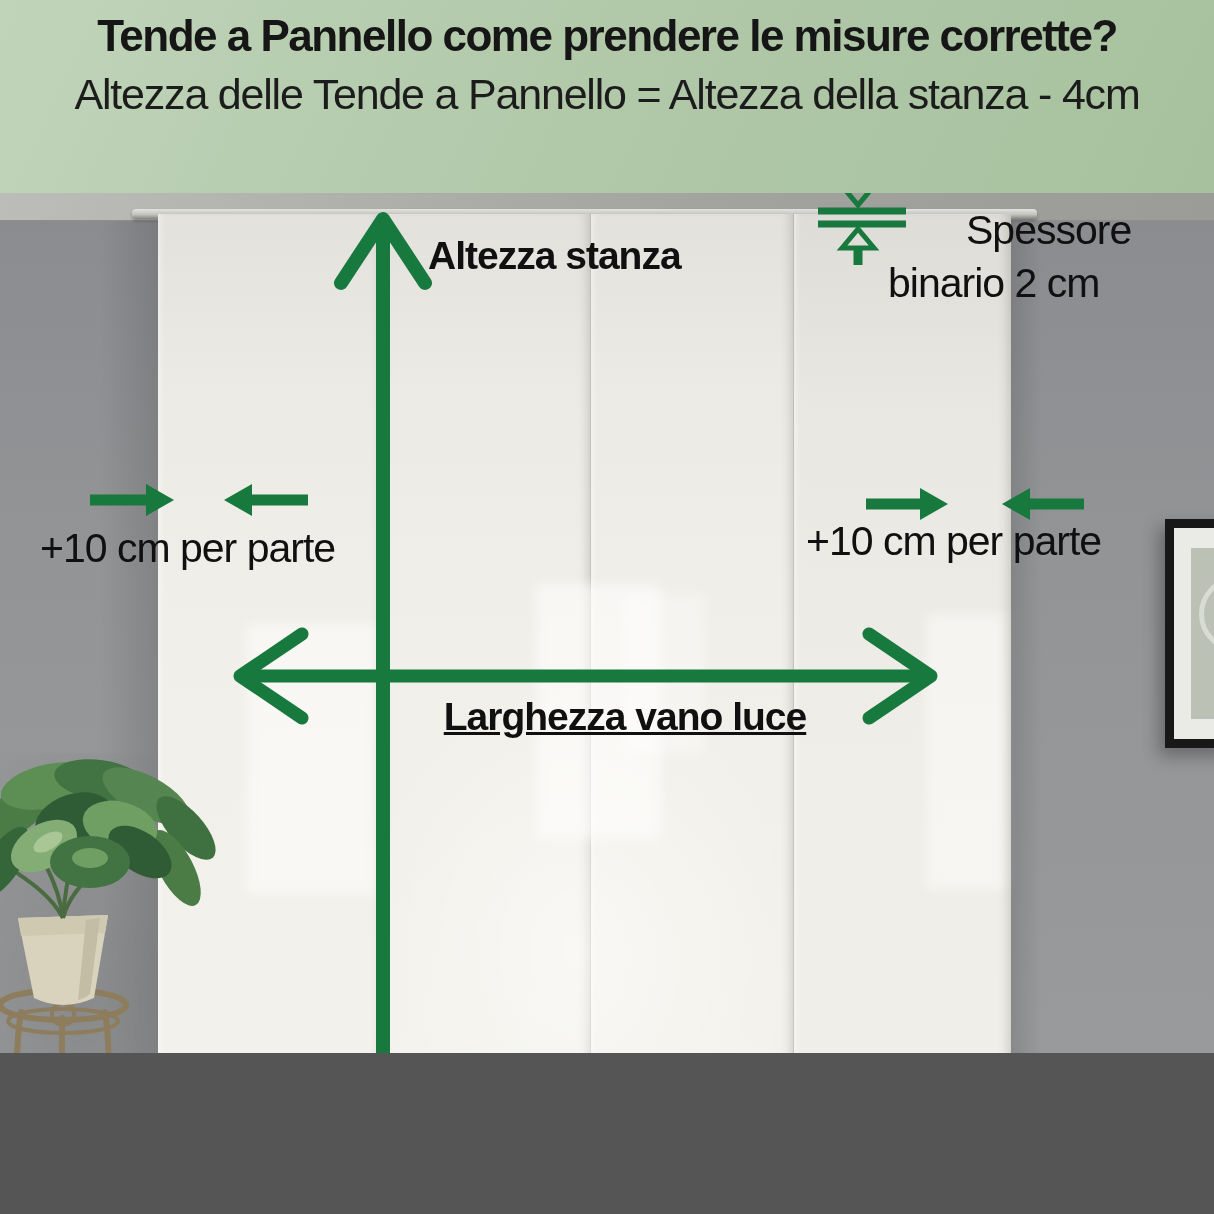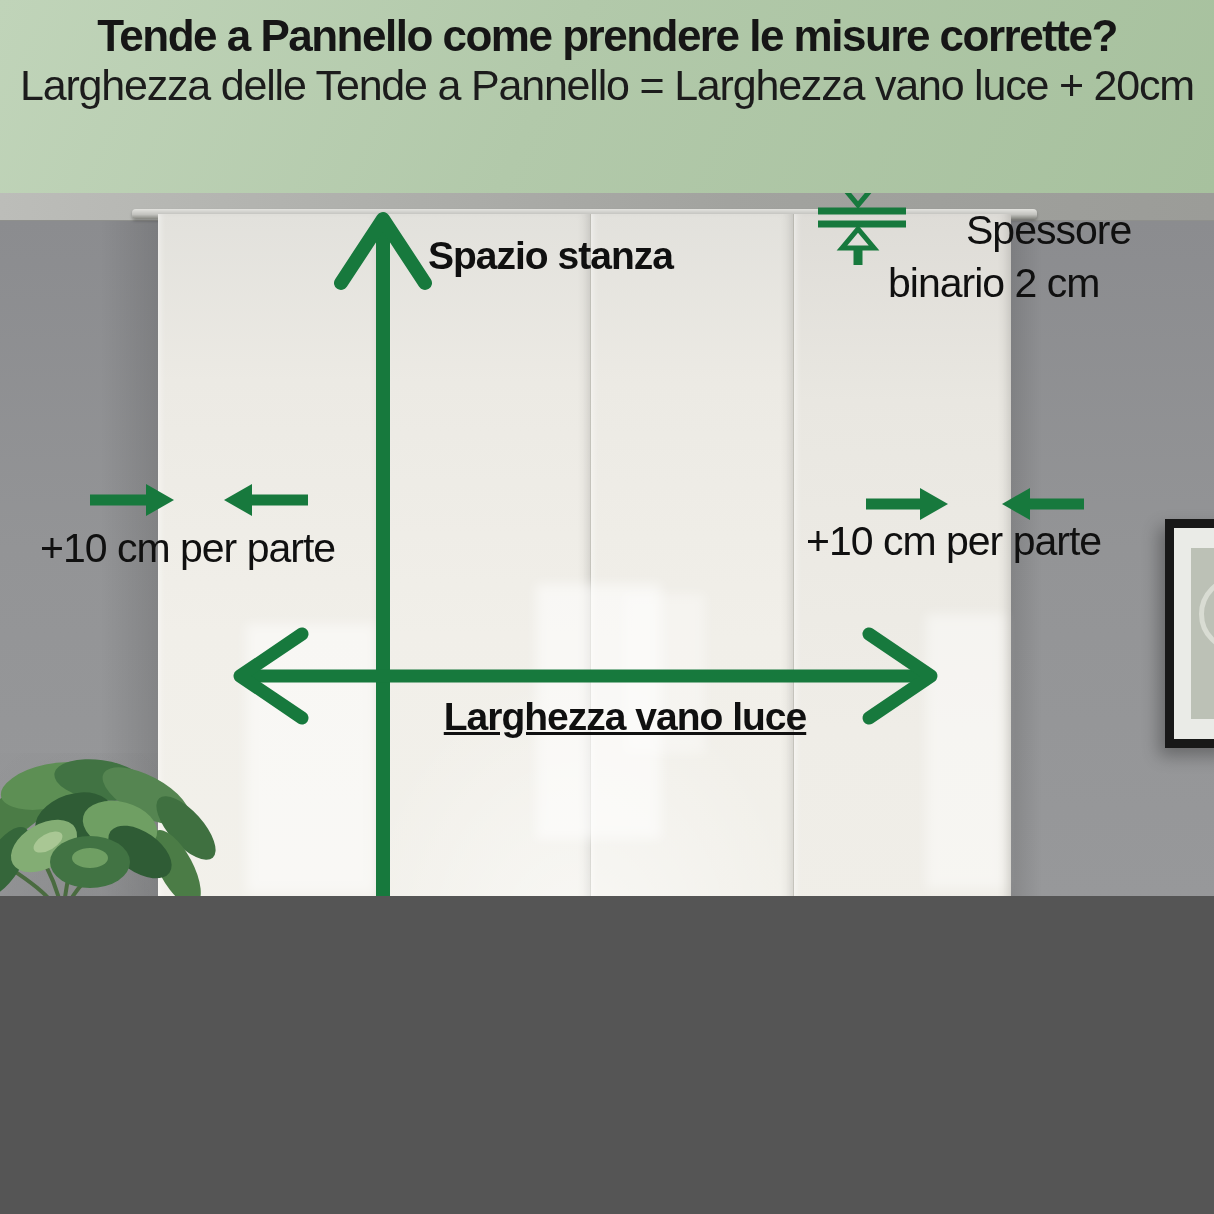--- a/index.html
+++ b/index.html
@@ -1,17 +1,17 @@
 <!DOCTYPE html>
 <html style="--accent: #17793d; --header_bg: #b2c9aa; --ink: #161616; --wall: #97989a; --curtain: #f1efe9; --floor: #6e564a;"><head>
 <meta charset="utf-8">
 <style>
   html,body{margin:0;padding:0;background:#555;}
   .canvas{
-    position:relative;width:1214px;height:896px;overflow:hidden;
+    position:relative;width:1214px;height:1053px;overflow:hidden;
     font-family:"Liberation Sans",sans-serif;color:var(--ink,#161616);
     background:var(--wall,#97989a);
   }
   
   .header{
     position:absolute;left:0;top:0;width:1214px;height:193px;
     background:linear-gradient(115deg,#c0d4b9 0%,var(--header_bg,#b2c9aa) 45%,#a7c19e 100%);
     display:flex;flex-direction:column;align-items:center;justify-content:flex-start;
     z-index:30;
   }
@@ -137,21 +137,21 @@
   
   .plant{position:absolute;left:-12px;top:557px;width:232px;height:464px;z-index:15;}
 </style>
 </head>
 <body>
 
 <div class="canvas">
 
   <div class="header">
     <div class="title">Tende a Pannello come prendere le misure corrette?</div>
-    <div class="formula">Larghezza delle Tende a Pannello = Larghezza vano luce + 20cm</div>
+    <div class="formula first">Altezza delle Tende a Pannello = Altezza della stanza - 4cm</div>
   </div>
 
   <div class="scene">
     <div class="wall"></div>
     <div class="wall-shade-left"></div>
     <div class="wall-shade-right"></div>
     <div class="plant-wall-shadow"></div>
     <div class="ceiling"></div>
     <div class="baseboard"></div>
 
@@ -262,20 +262,20 @@
       <g>
         <line class="stroke-accent" x1="822" y1="961" x2="908" y2="961" stroke-width="7"></line>
         <line class="stroke-accent" x1="822" y1="975" x2="908" y2="975" stroke-width="7"></line>
         <line class="stroke-accent" x1="864" y1="917" x2="864" y2="935" stroke-width="9"></line>
         <path class="stroke-accent nofill" d="M848,935 L880,935 L864,954 Z" stroke-width="5"></path>
         <path class="stroke-accent nofill" d="M848,1002 L864,983 L880,1002 Z" stroke-width="5"></path>
         <line class="stroke-accent" x1="864" y1="1002" x2="864" y2="1020" stroke-width="9"></line>
       </g>
     </svg>
 
-    <div class="label bold lb-altezza">Spazio stanza</div>
+    <div class="label bold lb-altezza">Altezza stanza</div>
     <div class="label bold lb-larghezza">Larghezza vano luce</div>
     <div class="label reg lb-plus-left">+10 cm per parte</div>
     <div class="label reg lb-plus-right">+10 cm per parte</div>
     <div class="label reg lb-spessore">Spessore</div>
     <div class="label reg lb-binario">binario 2 cm</div>
   </div>
 </div>
 
 </body></html>

